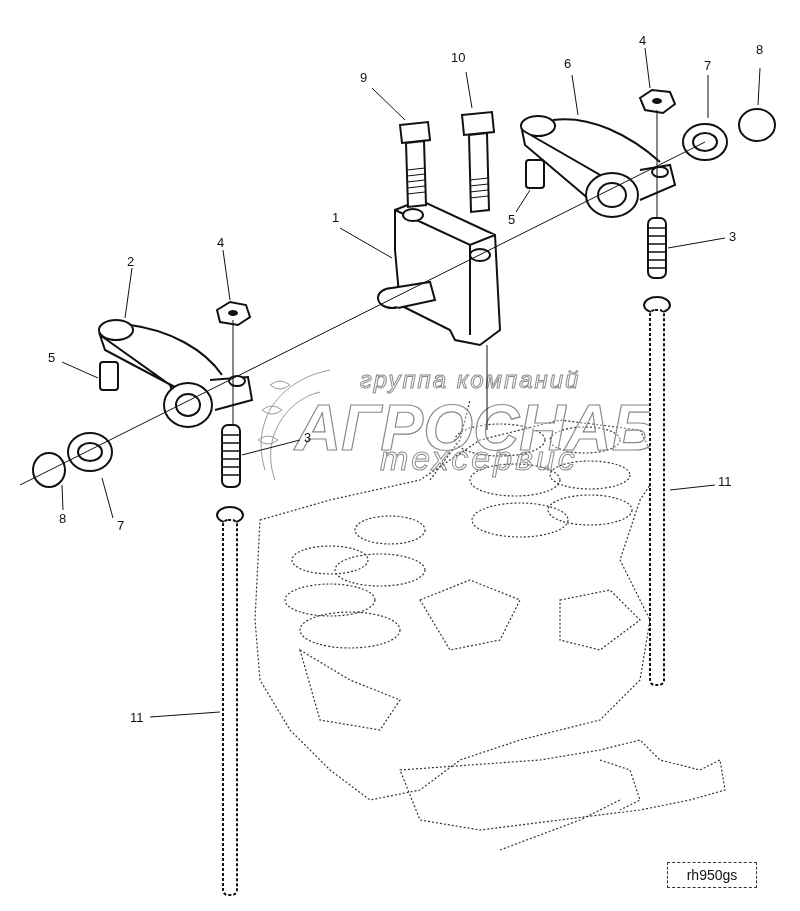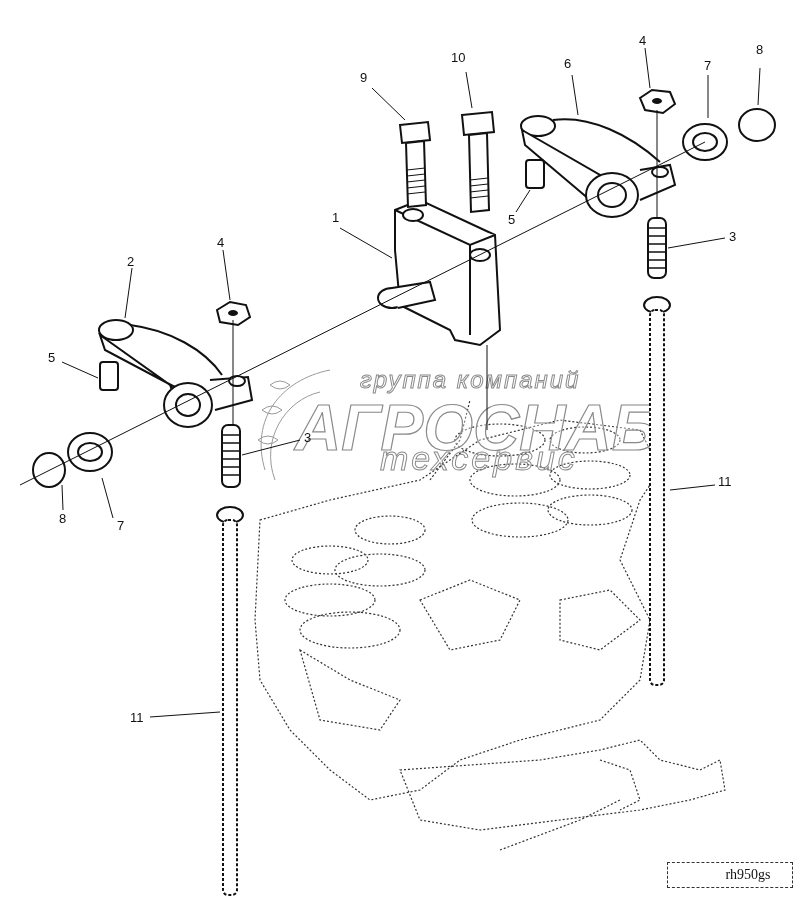--- a/index.html
+++ b/index.html
@@ -10,22 +10,22 @@
   .wm1 { font-family: "Liberation Sans", sans-serif; font-style: italic; font-size: 24px;
          fill: none; stroke: #8a8a8a; stroke-width: 1; letter-spacing: 2px; }
   .wm2 { font-family: "Liberation Sans", sans-serif; font-style: italic; font-weight: bold;
          font-size: 64px; fill: #fff; fill-opacity: 0.35; stroke: #8a8a8a; stroke-width: 1.2; }
   .wm3 { font-family: "Liberation Sans", sans-serif; font-style: italic; font-size: 34px;
          fill: none; stroke: #8a8a8a; stroke-width: 1; letter-spacing: 3px; }
   .dot { fill: none; stroke: #333; stroke-width: 1.2; stroke-dasharray: 2 2; }
   .part { fill: #fff; stroke: #111; stroke-width: 2; }
   .lead { stroke: #111; stroke-width: 1; fill: none; }
   #label-box { position: absolute; left: 667px; top: 862px; width: 88px; height: 24px;
-               border: 1px dashed #333; background: #fff; font-family: Liberation Serif, serif;
-               font-size: 14px; color: #111; display: flex; align-items: center; justify-content: center; padding-left: 36px; }
+               border: 1px dashed #333; background: #fff; font-family: Liberation Sans, sans-serif;
+               font-size: 14px; color: #111; display: flex; align-items: center; justify-content: center; }
 </style>
 </head>
 <body>
 
 <svg id="stage" viewBox="0 0 800 911" xmlns="http://www.w3.org/2000/svg">
 
   <g>
     <path class="dot" d="M260 520 L330 500 L420 480 L480 440 L560 420 L640 430 L660 470 L640 500 L620 560 L650 620 L640 680 L600 720 L520 740 L460 760 L420 790 L370 800 L330 770 L290 730 L260 680 L255 620 Z"></path>
     <ellipse class="dot" cx="390" cy="530" rx="35" ry="14"></ellipse>
     <ellipse class="dot" cx="380" cy="570" rx="45" ry="16"></ellipse>

